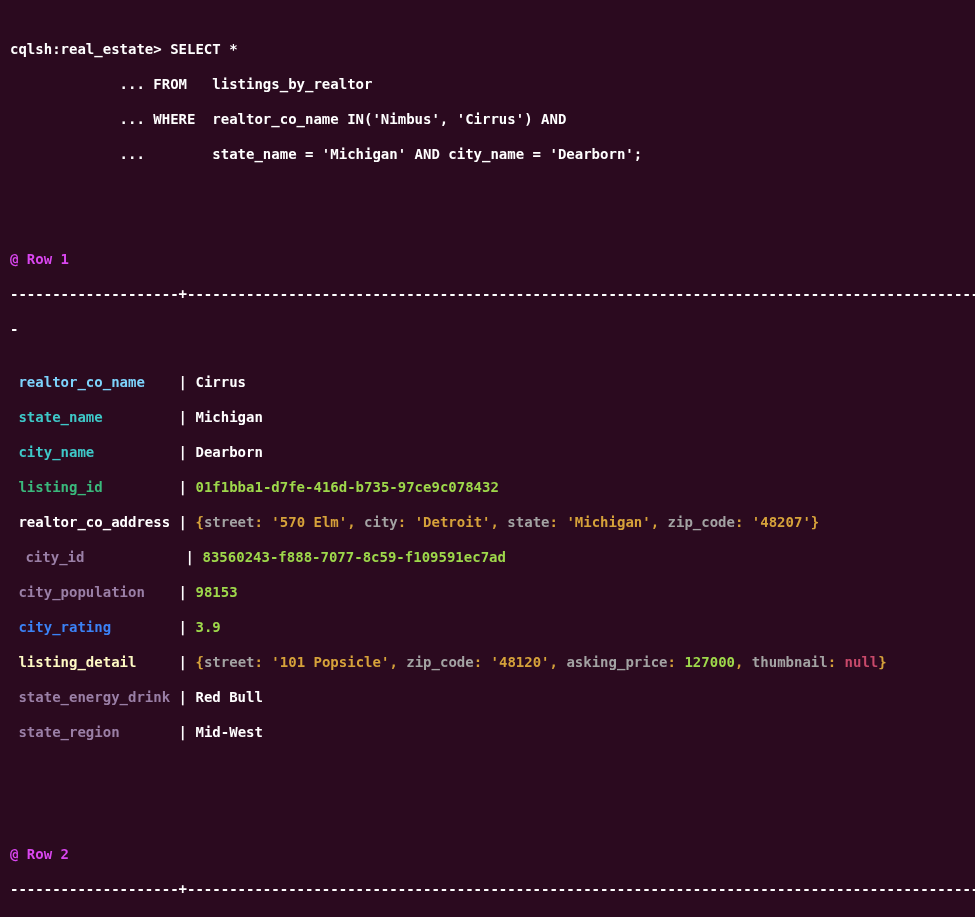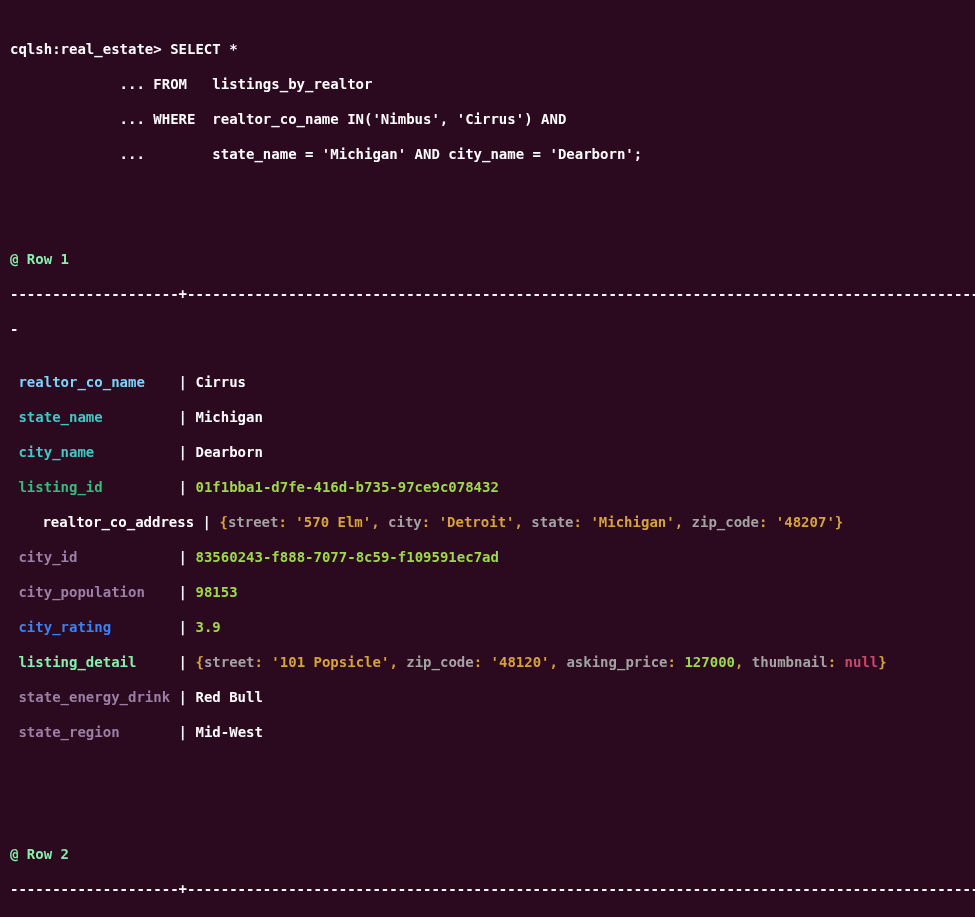--- a/index.html
+++ b/index.html
@@ -15,30 +15,30 @@
     padding: 6px 10px 20px 10px;
     white-space: pre;
     font-weight: bold;
   }
   .prompt-line { white-space: pre; }
   .sep {
     color: #ffffff;
     letter-spacing: 0;
     white-space: pre;
   }
-  .row-hdr { color: #86efac; }
+  .row-hdr { color: #d946ef; }
   .k-realtor { color: #7dd3fc; }
   .k-state  { color: #3ec8c8; }
   .k-city   { color: #3ec8c8; }
   .k-listid { color: #3ab97c; }
-  .k-addr   { color: #ffffff; margin-left: 24px; }
-  .k-cityid { color: #9a7fa6; }
+  .k-addr   { color: #ffffff; }
+  .k-cityid { color: #9a7fa6; margin-left: 7px; }
   .k-pop    { color: #9a7fa6; margin-top: 30px; }
   .k-rating { color: #3b82f6; }
-  .k-detail { color: #86efac; text-align: right; }
+  .k-detail { color: #fef9c3; text-align: right; }
   .k-drink  { color: #9a7fa6; }
   .k-region { color: #9a7fa6; }
   .bar      { color: #ffffff; }
   .v-white  { color: #ffffff; }
   .v-green  { color: #9ed84b; margin-top: 40px; }
   .v-num    { color: #9ed84b; }
   .v-gold   { color: #d6a23a; }
   .v-tan    { color: #d6a23a; }
   .v-teal   { color: #a3a3a3; }
   .v-null   { color: #c8496a; }

